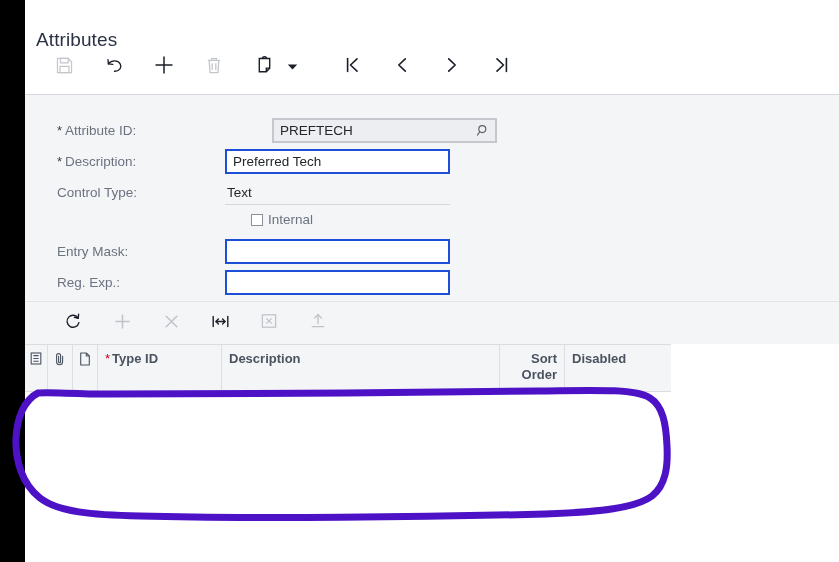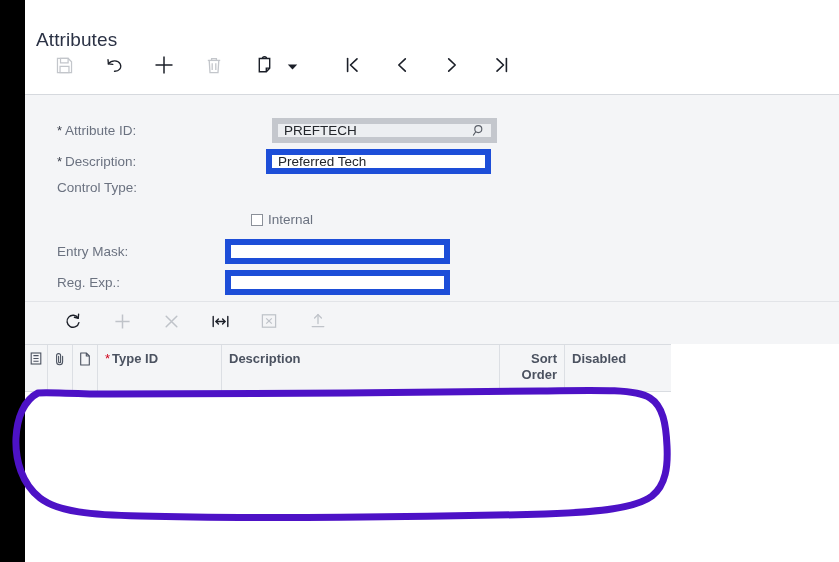--- a/index.html
+++ b/index.html
@@ -111,21 +111,21 @@
   }
   .req-star {
     color: #3a3f4b;
     font-size: 13px;
     margin-right: 3px;
   }
   .field-input {
     width: 225px;
     height: 25px;
     box-sizing: border-box;
-    border: 6px solid #1d4ed8;
+    border: 2px solid #1d4ed8;
     background: #ffffff;
     font-size: 13.5px;
     color: #23262b;
     padding: 0 6px;
     font-family: "Liberation Sans", sans-serif;
     display: flex;
     align-items: center;
     position: relative;
   }
   .field-input.readonly {
@@ -347,32 +347,35 @@
           <span>PREFTECH</span>
           <span class="sel-icon">
             <svg width="14" height="14" viewBox="0 0 14 14" fill="none" stroke="#5a5f68" stroke-width="1.15">
               <circle cx="6.3" cy="5.6" r="3.5"></circle>
               <path d="M3.6 8.5 L1.4 11.6" stroke-linecap="round"></path>
             </svg>
           </span>
         </div>
       </div>
 
-      <div class="field-row" style="top:54px;gap:41px;">
+      <div class="field-row" style="top:54px;">
         <div class="field-label">
           <span class="req-star">*</span><span>Description:</span>
         </div>
         <div class="field-input">
           <span>Preferred Tech</span>
         </div>
       </div>
 
       <div class="field-row" style="top:85px;">
         <div class="field-label">
           <span>Control Type:</span>
+        </div>
+        <div class="field-input plain">
+          <span>Text</span>
         </div>
       </div>
 
       <div class="checkbox-row" style="top:117px;align-items:center;">
         <span class="cb-box"></span>
         <span class="cb-label">Internal</span>
       </div>
 
       <div class="field-row" style="top:144px;">
         <div class="field-label">

